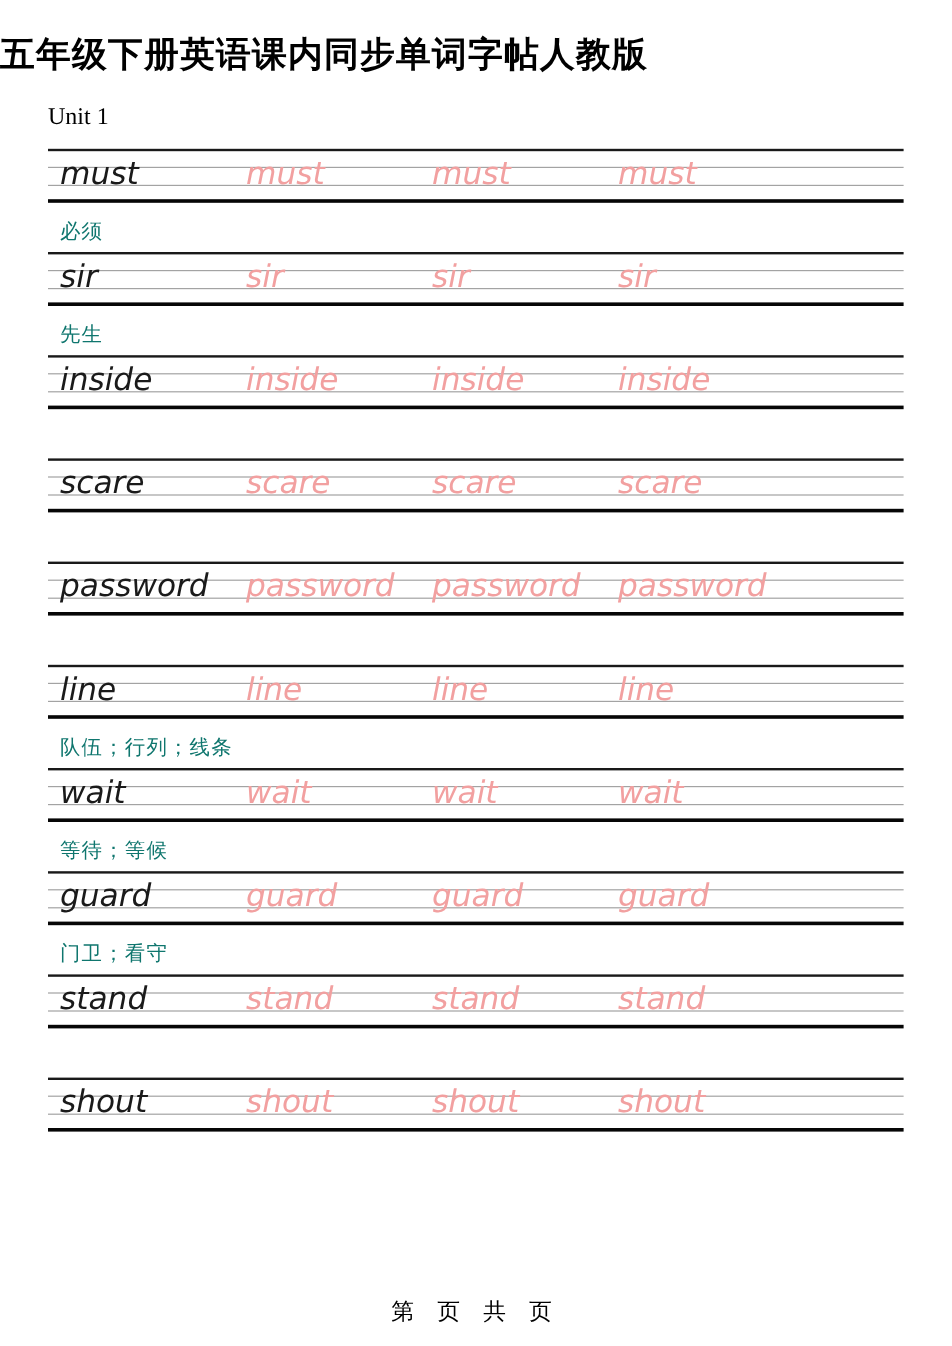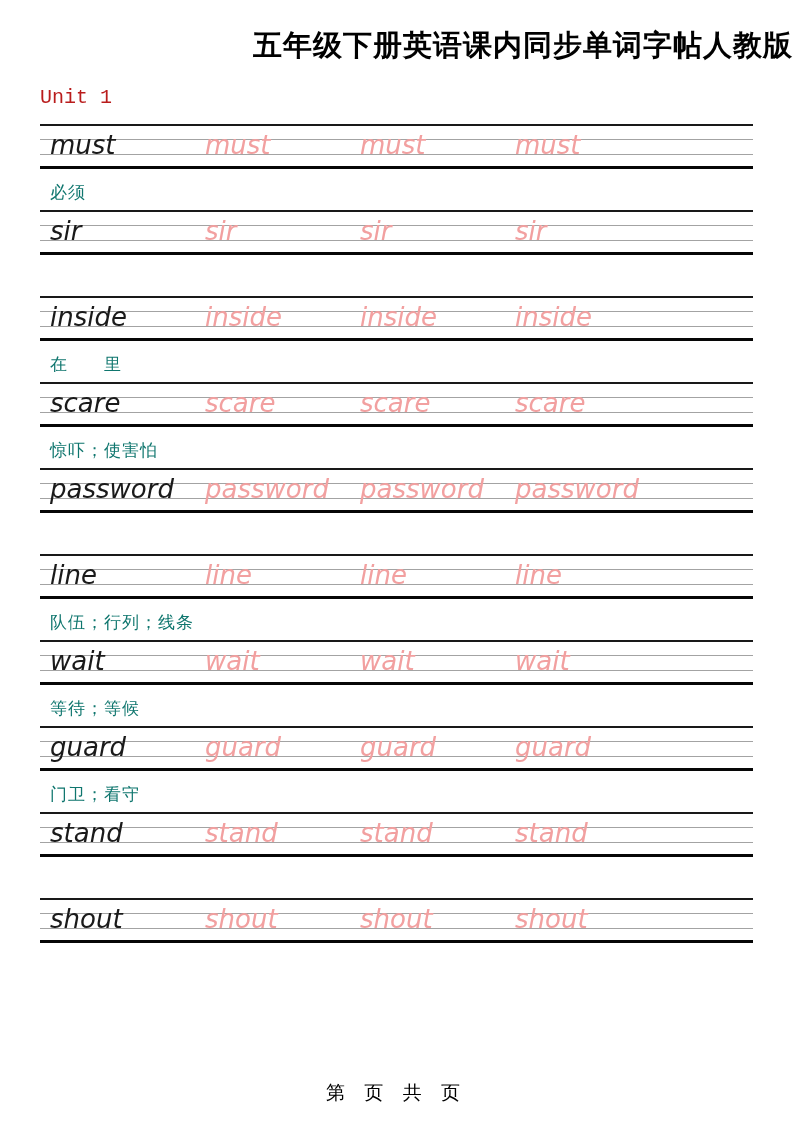--- a/index.html
+++ b/index.html
@@ -1,27 +1,27 @@
 <!DOCTYPE html>
 <html><head>
 <meta charset="utf-8">
 <style>
   html,body{margin:0;padding:0;}
   body{
     width:793px;height:1122px;background:#ffffff;position:relative;
     font-family:"Liberation Sans",sans-serif;overflow:hidden;
   }
   .title{
-    position:absolute;top:26px;left:0;width:100%;text-align:right;
+    position:absolute;top:26px;left:0;width:100%;text-align:left;
     font-size:29px;font-weight:bold;color:#000;letter-spacing:1px;
     font-family:"Liberation Sans",sans-serif;
   }
   .unit{
     position:absolute;top:86px;left:40px;
-    font-family:Liberation Mono, monospace;font-size:20px;color:#b91c1c;
+    font-family:Liberation Serif, serif;font-size:20px;color:#000000;
   }
   .list{position:absolute;top:124px;left:40px;width:713px;}
   .entry{height:86px;position:relative;}
   .guide{
     position:relative;height:40px;
     border-top:2px solid #191919;border-bottom:3px solid #060606;
   }
   .gline{position:absolute;left:0;right:0;height:1px;background:#a3a3a3;}
   .g1{top:13px}
   .g2{top:28px}
@@ -70,48 +70,47 @@
     <div class="guide">
       <div class="gline g1"></div>
       <div class="gline g2"></div>
       <div class="words">
         <span class="wd cell-word">sir</span>
         <span class="wd cell-copy">sir</span>
         <span class="wd cell-copy">sir</span>
         <span class="wd cell-copy">sir</span>
       </div>
     </div>
+    <div class="meaning">先生</div>
   </div>
 
   <div class="entry">
     <div class="guide">
       <div class="gline g1"></div>
       <div class="gline g2"></div>
       <div class="words">
         <span class="wd cell-word">inside</span>
         <span class="wd cell-copy">inside</span>
         <span class="wd cell-copy">inside</span>
         <span class="wd cell-copy">inside</span>
       </div>
     </div>
-    <div class="meaning">在　　里</div>
   </div>
 
   <div class="entry">
     <div class="guide">
       <div class="gline g1"></div>
       <div class="gline g2"></div>
       <div class="words">
         <span class="wd cell-word">scare</span>
         <span class="wd cell-copy">scare</span>
         <span class="wd cell-copy">scare</span>
         <span class="wd cell-copy">scare</span>
       </div>
     </div>
-    <div class="meaning">惊吓；使害怕</div>
   </div>
 
   <div class="entry">
     <div class="guide">
       <div class="gline g1"></div>
       <div class="gline g2"></div>
       <div class="words">
         <span class="wd cell-word">password</span>
         <span class="wd cell-copy">password</span>
         <span class="wd cell-copy">password</span>

